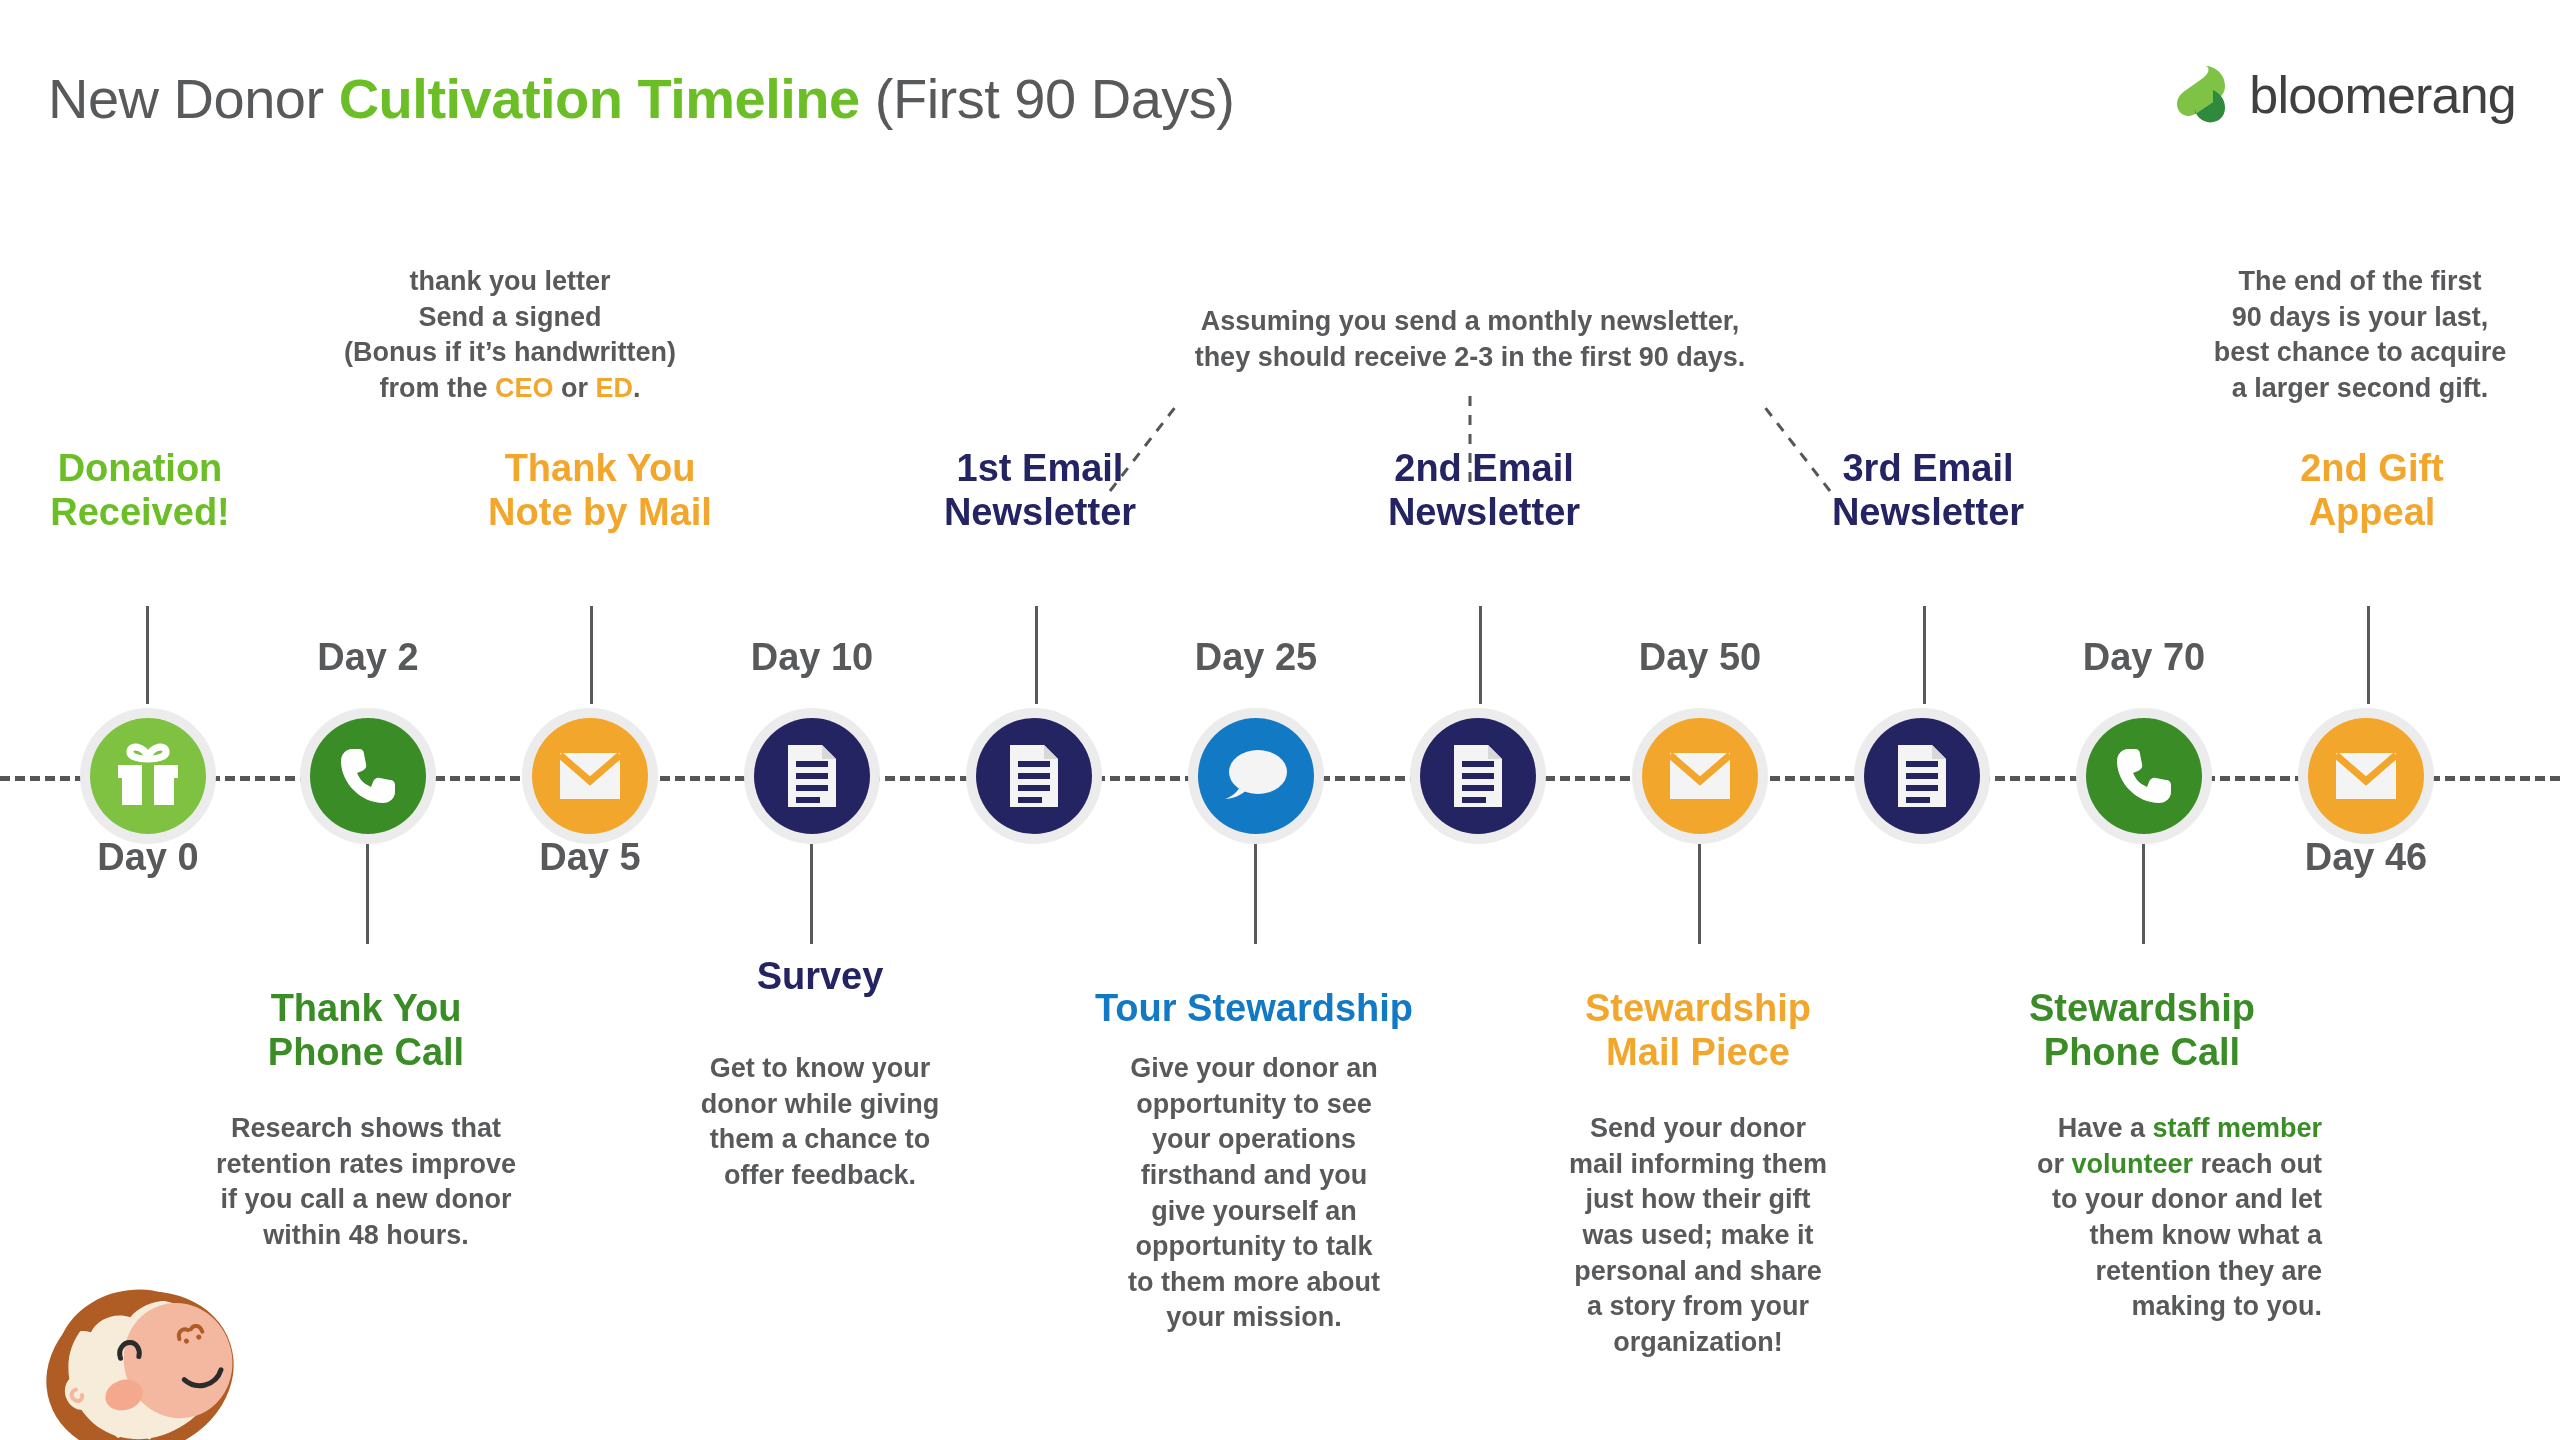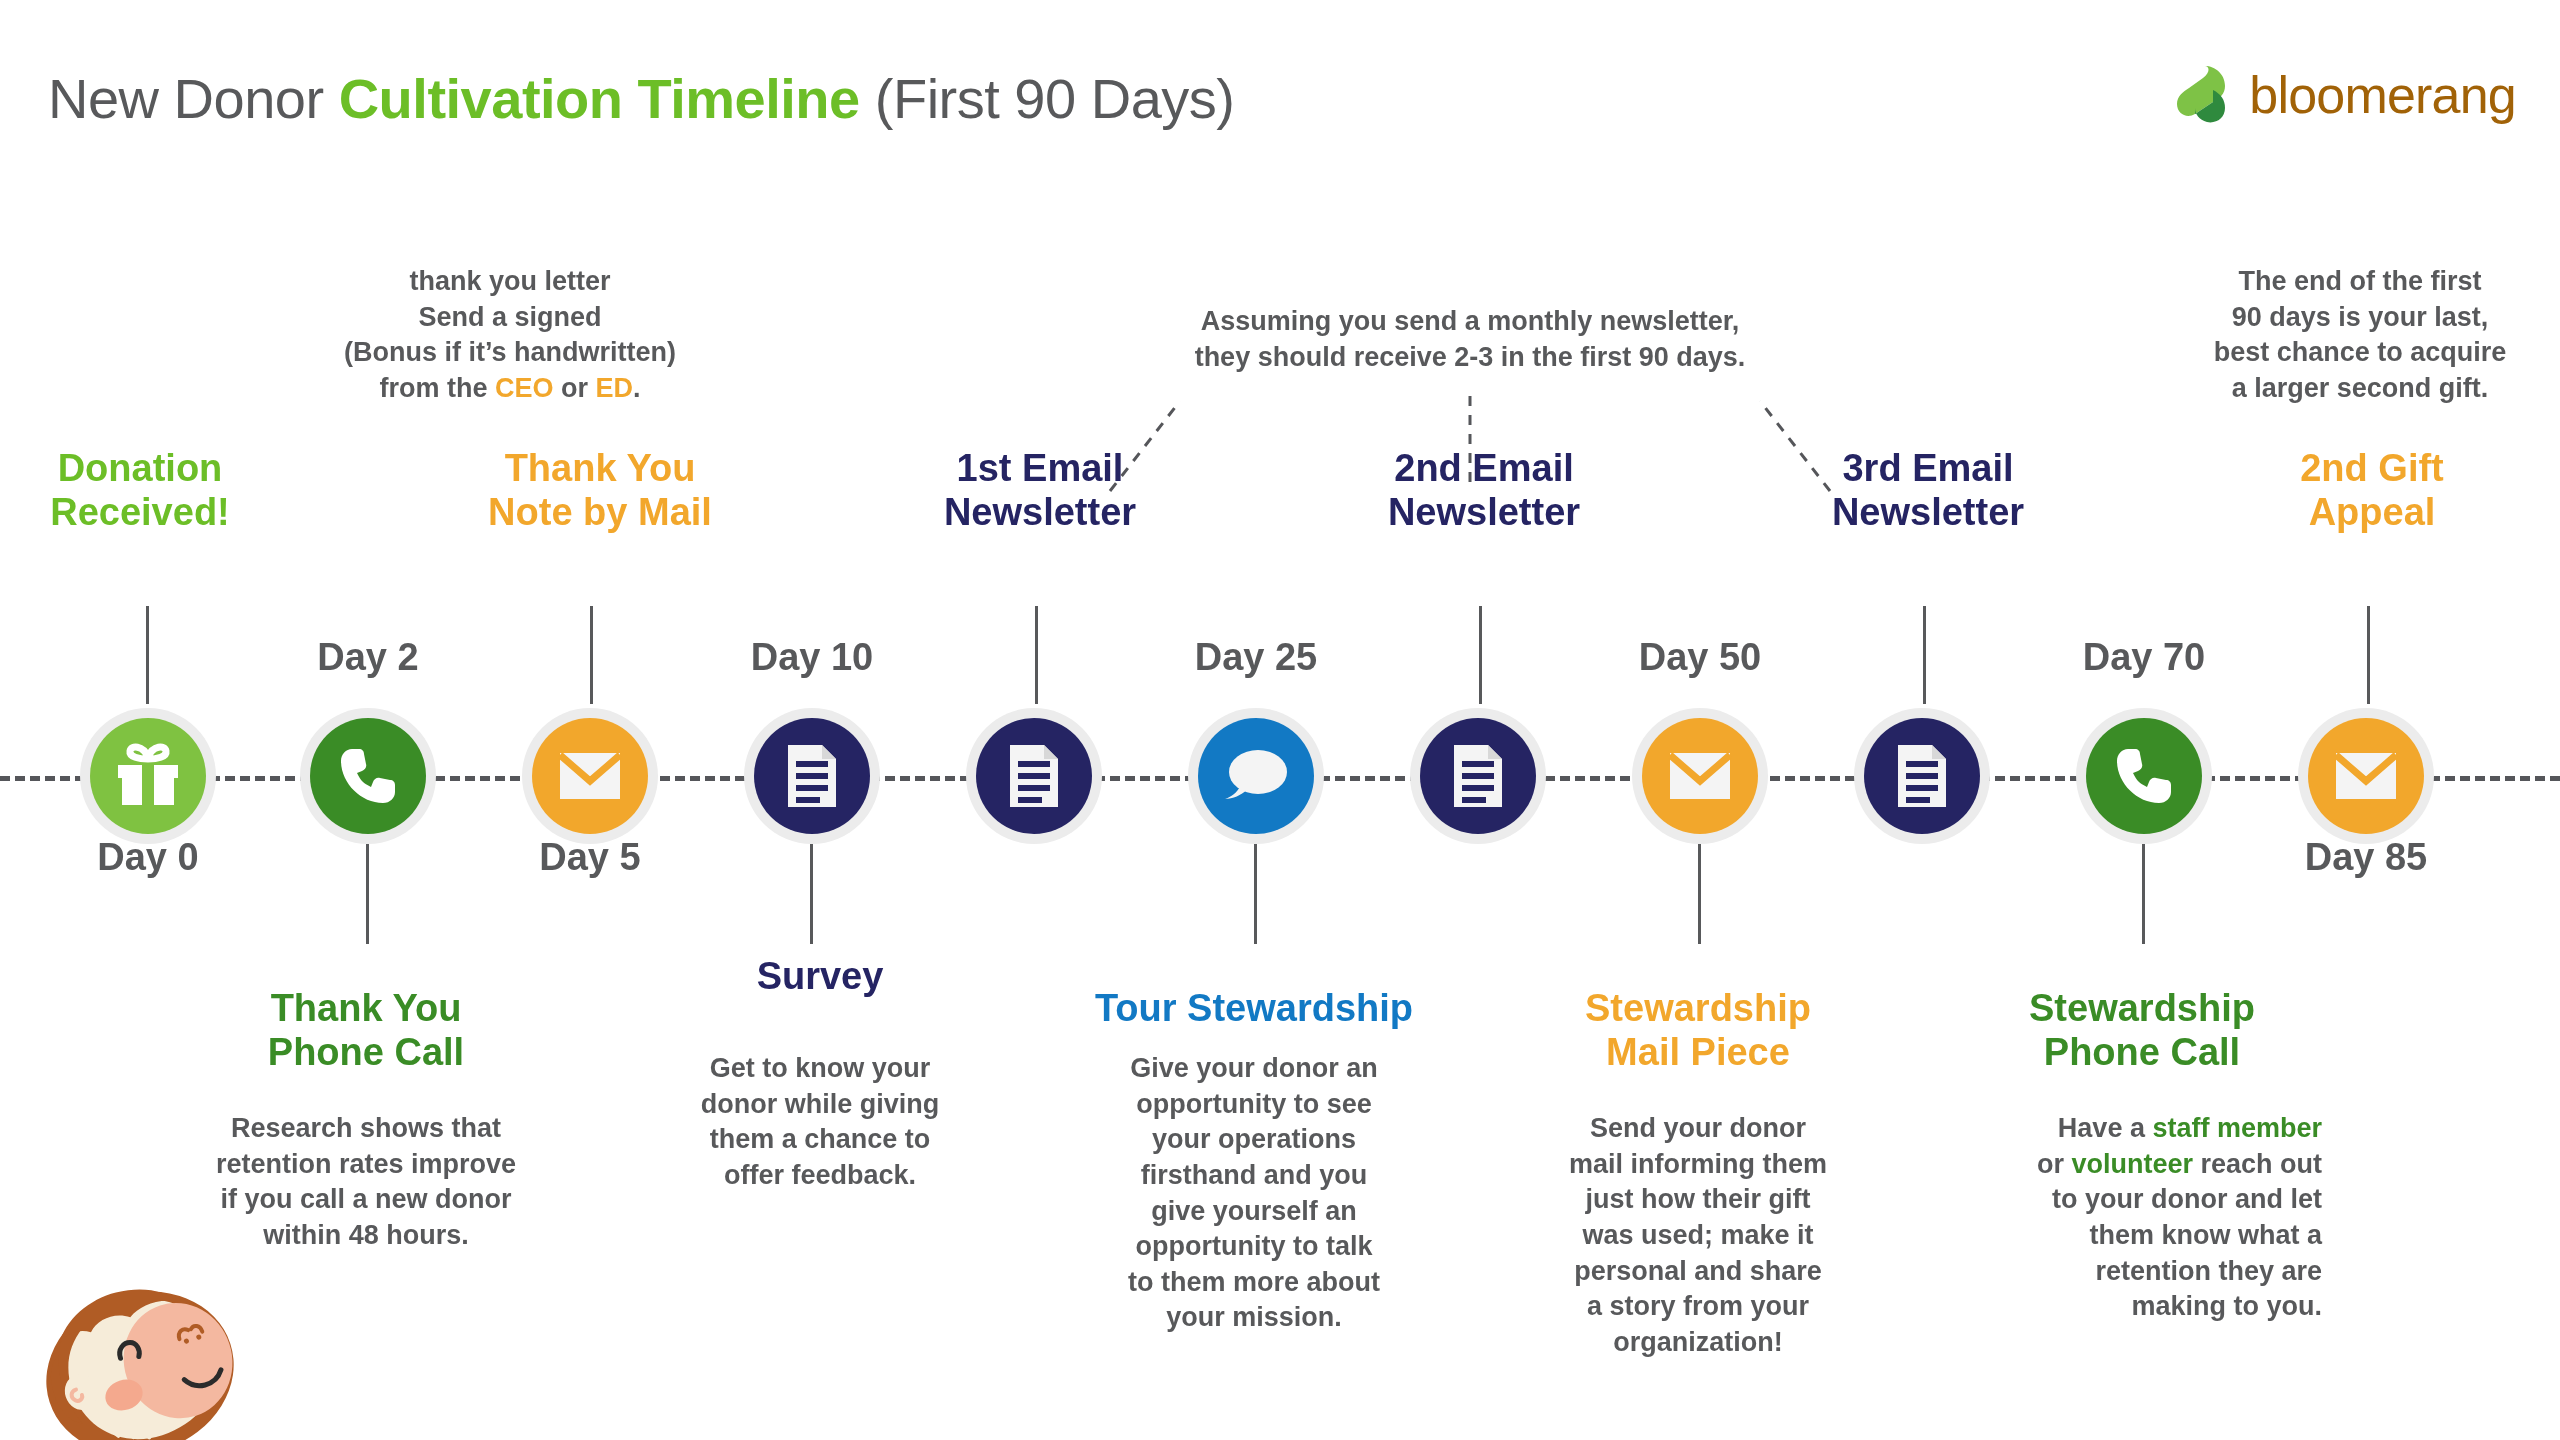--- a/index.html
+++ b/index.html
@@ -19,21 +19,21 @@
     font-size:56px;letter-spacing:-0.5px;white-space:nowrap;
     color:#58595b;font-weight:400;
   }
   .title .strong{color:#6cbe27;font-weight:700;}
   .logo{
     position:absolute;right:44px;top:28px;
     display:flex;align-items:center;gap:18px;
   }
   .logo-mark{width:56px;height:62px;display:block;}
   .logo-text{
-    font-size:52px;color:#a16207;font-weight:400;letter-spacing:-0.8px;
+    font-size:52px;color:#404040;font-weight:400;letter-spacing:-0.8px;
     line-height:1;
   }
 
   
   .rail{
     position:absolute;left:0;top:740px;width:2560px;height:0;
     border-top:5px dashed #55565a;
   }
 
   
@@ -306,21 +306,21 @@
 Appeal</div>
   <div class="stem" style="left:2367px;top:570px;height:98px;"></div>
   <div class="node" style="left:2298px;">
     <div class="disc" style="background:#f2a72c;">
       <svg width="64" height="50" viewBox="0 0 64 50">
         <rect x="2" y="2" width="60" height="46" fill="#f4f4f4"></rect>
         <path d="M2 4 L32 30 L62 4" fill="none" stroke="#f2a72c" stroke-width="7"></path>
       </svg>
     </div>
   </div>
-  <div class="daylabel" style="left:2246px;top:800px;width:240px;">Day 85</div>
+  <div class="daylabel" style="left:2246px;top:800px;width:240px;">Day 46</div>
 
   <svg class="face" viewBox="0 0 220 185">
     <g transform="rotate(-18 110 92)">
       <ellipse cx="110" cy="92" rx="95" ry="80" fill="#b05c25"></ellipse>
       <path d="M40 88 C40 45 72 20 112 20 C155 20 190 48 190 90 C190 130 155 158 112 158 C72 158 40 130 40 88 Z" fill="#f6ecd9"></path>
       <ellipse cx="150" cy="92" rx="54" ry="58" fill="#f4b8a0"></ellipse>
       <path d="M42 40 C55 18 85 6 112 8 C140 10 160 22 168 36 C150 26 130 28 118 36 C104 26 86 28 76 38 C64 30 50 32 42 40 Z" fill="#b05c25"></path>
       <path d="M38 50 C30 70 30 100 40 122 C28 118 20 100 22 80 C23 64 30 54 38 50 Z" fill="#b05c25"></path>
       <ellipse cx="48" cy="92" rx="16" ry="18" fill="#f6ecd9"></ellipse>
       <path d="M44 88 C38 88 36 94 40 98 C43 101 48 99 48 95" fill="none" stroke="#f4b8a0" stroke-width="4" stroke-linecap="round"></path>

